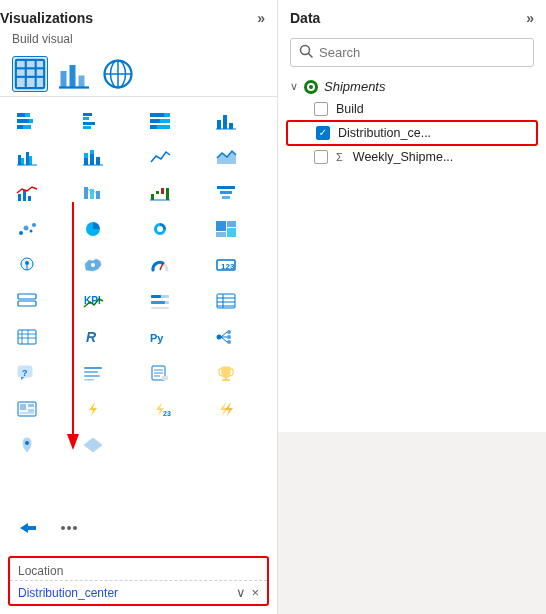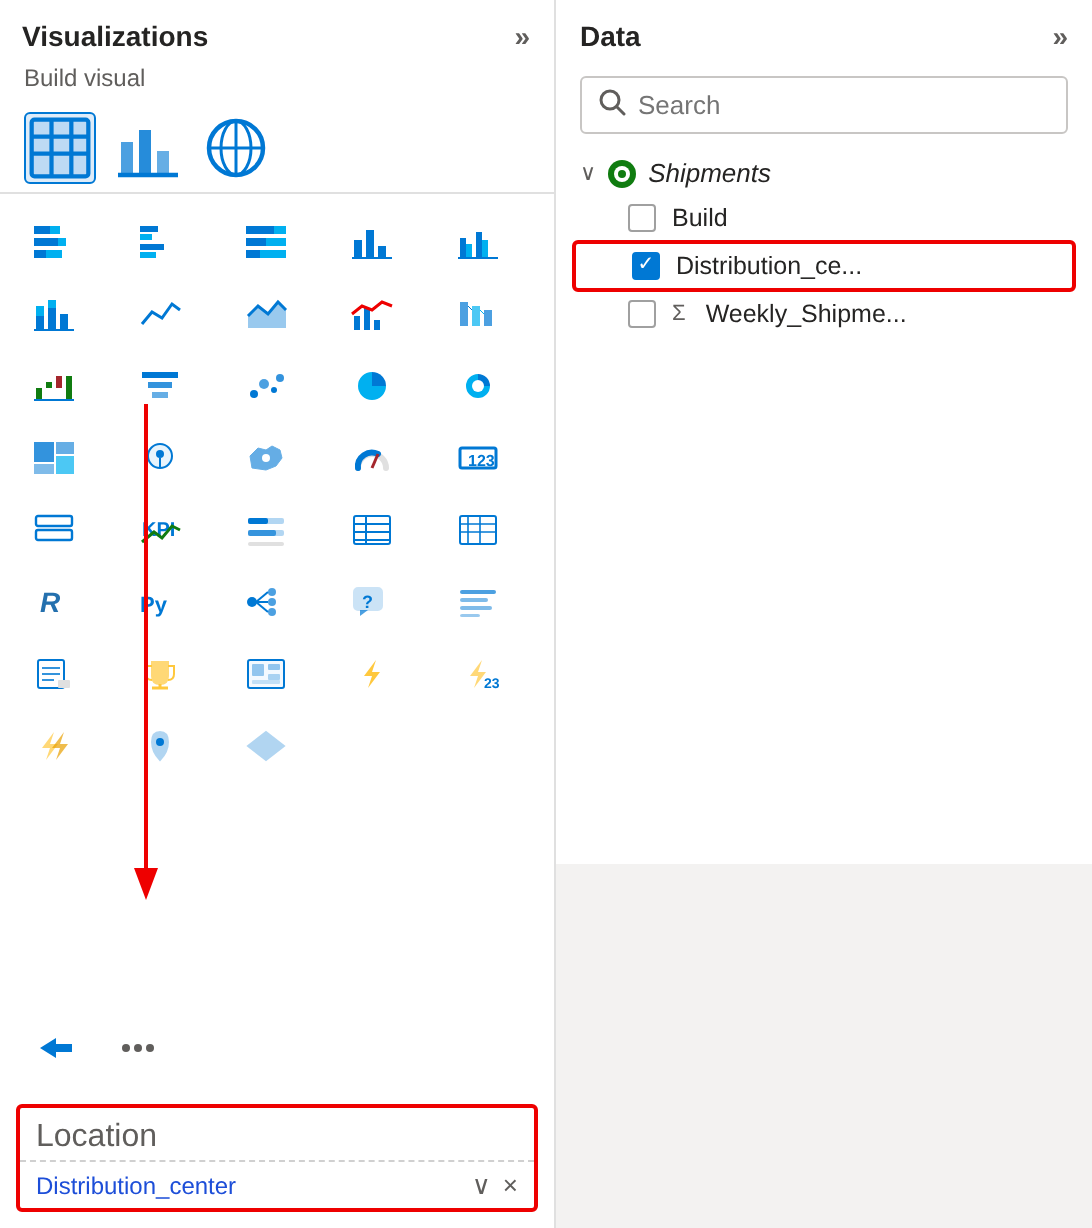--- a/index.html
+++ b/index.html
@@ -21,21 +21,21 @@
       border-right: 1px solid #e0e0e0;
       display: flex;
       flex-direction: column;
       height: 614px;
     }
 
     .panel-header {
       display: flex;
       align-items: center;
       justify-content: space-between;
-      padding: 10px 12px 4px 11px;
+      padding: 10px 12px 4px 0;
     }
 
     .panel-title {
       font-size: 14px;
       font-weight: 600;
       color: #252423;
     }
 
     .expand-icon {
       font-size: 14px;
@@ -70,21 +70,21 @@
       border-radius: 3px;
     }
 
     .vis-icon-large.selected {
       background: #deecf9;
       border: 1px solid #0078d4;
     }
 
     .vis-grid {
       display: grid;
-      grid-template-columns: repeat(5, 1fr);
+      grid-template-columns: repeat(4, 1fr);
       gap: 4px;
       padding: 4px 8px;
       flex: 1;
       align-content: start;
     }
 
     .vis-cell {
       width: 38px;
       height: 32px;
       display: flex;
@@ -104,21 +104,21 @@
     
     .location-box {
       border: 2px solid #e00;
       margin: 8px;
       border-radius: 3px;
       background: #fff;
     }
 
     .location-label {
       padding: 6px 8px 2px 8px;
-      font-size: 16px;
+      font-size: 12px;
       color: #605e5c;
       border-bottom: 1px dashed #d0d0d0;
     }
 
     .location-field {
       display: flex;
       align-items: center;
       padding: 4px 8px;
       gap: 6px;
     }

